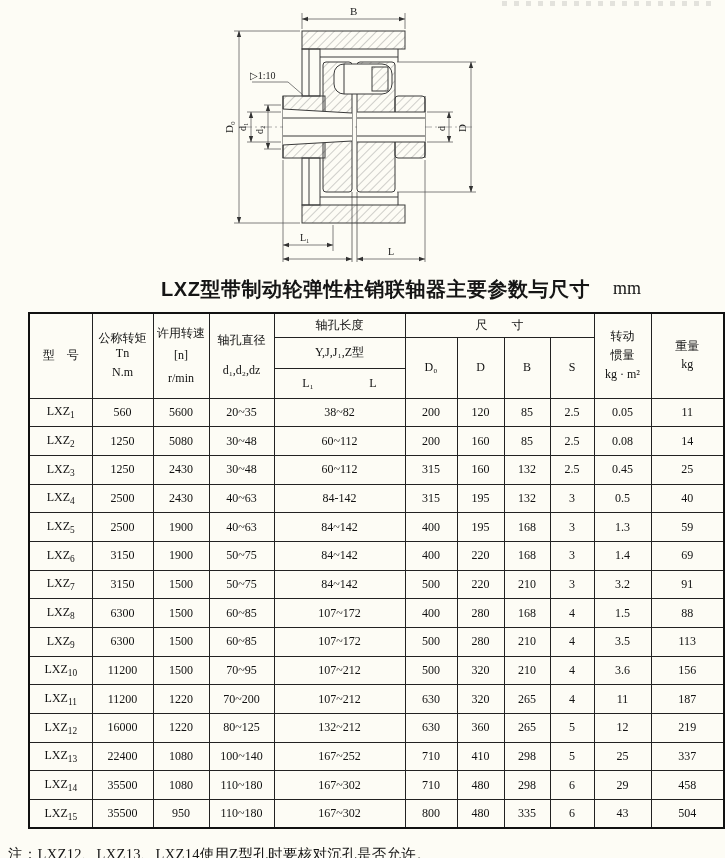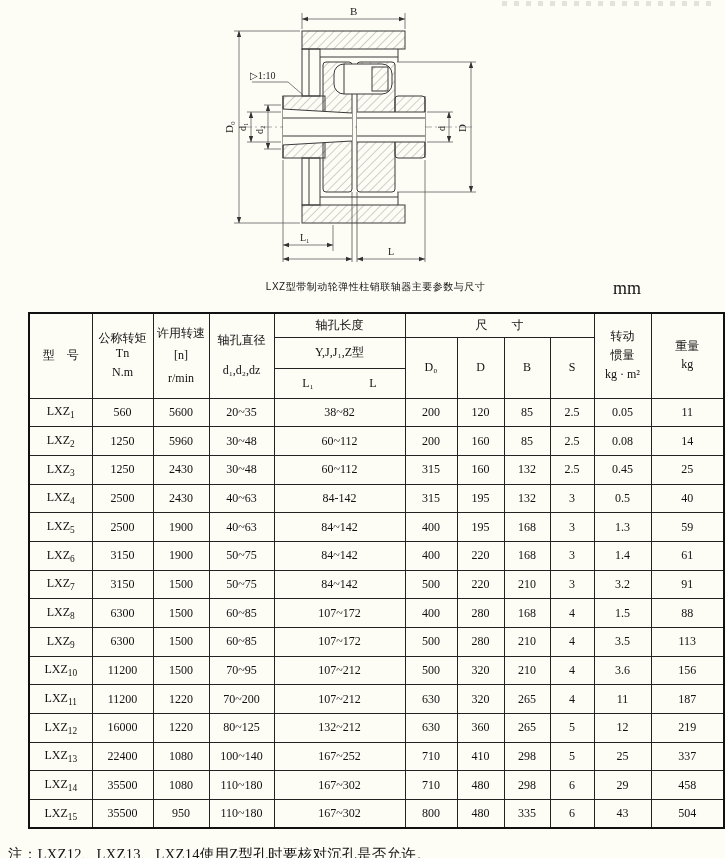--- a/index.html
+++ b/index.html
@@ -14,21 +14,21 @@
     background:repeating-linear-gradient(90deg, rgba(110,110,110,.4) 0 5px, transparent 5px 12px);
     opacity:.45;
   }
   .drawing{ position:absolute; left:0; top:0; }
   .caption-row{
     position:absolute; left:28px; top:276px; width:695px; height:22px;
     text-align:center;
   }
   .caption-row .title{
     font-family:"Liberation Sans", sans-serif;
-    font-weight:400; font-size:10px; letter-spacing:.5px;
+    font-weight:700; font-size:20px; letter-spacing:.5px;
   }
   .caption-row .unit{
     position:absolute; right:82px; top:2px;
     font-size:18px; font-family:"Liberation Serif", serif; font-weight:400;
   }
   table.spec{
     position:absolute; left:28px; top:312px;
     border-collapse:collapse; table-layout:fixed;
     width:695px;
     font-size:12px;
@@ -250,21 +250,21 @@
           <td>200</td>
           <td>120</td>
           <td>85</td>
           <td>2.5</td>
           <td>0.05</td>
           <td>11</td>
         </tr>
         <tr>
           <td>LXZ<sub>2</sub></td>
           <td>1250</td>
-          <td>5960</td>
+          <td>5080</td>
           <td>30~48</td>
           <td>60~112</td>
           <td>200</td>
           <td>160</td>
           <td>85</td>
           <td>2.5</td>
           <td>0.08</td>
           <td>14</td>
         </tr>
         <tr>
@@ -310,21 +310,21 @@
           <td>LXZ<sub>6</sub></td>
           <td>3150</td>
           <td>1900</td>
           <td>50~75</td>
           <td>84~142</td>
           <td>400</td>
           <td>220</td>
           <td>168</td>
           <td>3</td>
           <td>1.4</td>
-          <td>61</td>
+          <td>69</td>
         </tr>
         <tr>
           <td>LXZ<sub>7</sub></td>
           <td>3150</td>
           <td>1500</td>
           <td>50~75</td>
           <td>84~142</td>
           <td>500</td>
           <td>220</td>
           <td>210</td>

